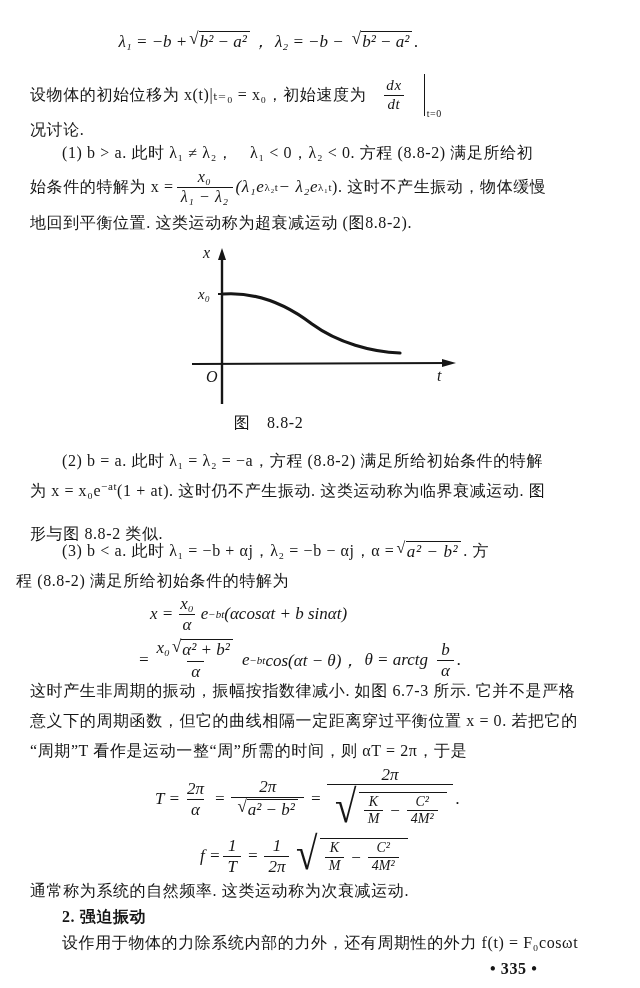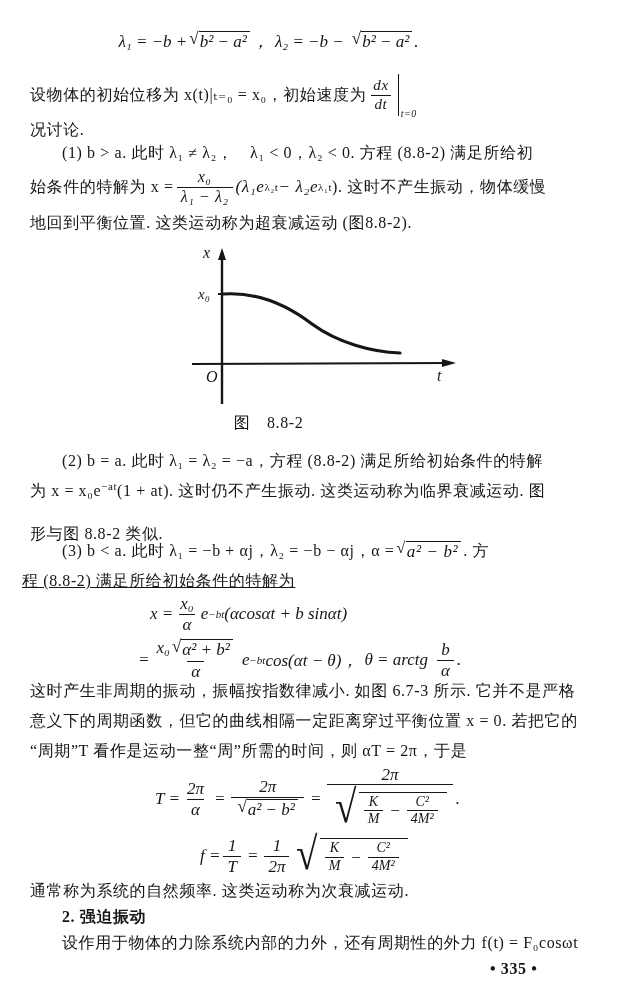--- a/index.html
+++ b/index.html
@@ -30,21 +30,21 @@
   .rad .rsign { font-style:normal; line-height:1; transform:translateY(-1px); }
   .rad .rbody { border-top:1.5px solid #161616; padding:0 3px 0 1px; line-height:1.15; }
   .rad.bigrad { align-items:center; }
   .rad.bigrad .rsign { font-size:46px; font-weight:400; transform:translateY(-2px) scaleX(0.85); }
   .rad.bigrad .rbody { display:inline-flex; align-items:center; padding:2px 6px 0 2px; }
 
   sup { font-size:11px; vertical-align:super; line-height:0; }
   .evalbar { display:inline-flex; flex-direction:column; align-items:flex-start;
              border-left:1.4px solid #161616; padding-left:2px; margin-left:2px;
              justify-content:flex-end; align-self:stretch; }
-  .evalsub { font-size:10px; font-style:italic; transform:translateY(9px); }
+  .evalsub { font-size:10px; transform:translateY(9px); }
 
   .gap6 { margin:0 6px; }
   .gap3 { margin:0 3px; }
   svg text { font-family:"Liberation Serif","DejaVu Serif",serif; }
 </style>
 </head>
 <body>
 
 <div class="abs center row math" style="top:30px; left:0; justify-content:center;">
   <span>λ₁ = −b +</span>
@@ -54,21 +54,21 @@
     </span>
   <span>，</span>
   <span class="gap6">λ₂ = −b −</span>
   <span class="rad">
       <span class="rsign">√</span>
       <span class="rbody">b² − a²</span>
     </span>
   <span>.</span>
 </div>
 
-<div class="abs row cjk" style="top:74px; left:30px; height:42px;">
+<div class="abs row cjk" style="top:74px; left:30px; height:42px;gap:13px;">
   <span>设物体的初始位移为 x(t)|ₜ₌₀ = x₀，初始速度为</span>
   <span class="frac fs15">
     <span class="num">dx</span>
     <span class="den">dt</span>
   </span>
   <span class="evalbar">
       <span class="evalsub">t=0</span>
     </span>
 </div>
 <div class="abs cjk" style="top:119px; left:30px;">况讨论.</div>
@@ -116,21 +116,21 @@
 <div class="abs cjk" style="top:510px; left:30px;margin-top:13px;">形与图 8.8-2 类似.</div>
 
 <div class="abs row cjk" style="top:540px; left:62px;">
   <span>(3) b &lt; a. 此时 λ₁ = −b + αj，λ₂ = −b − αj，α =</span>
   <span class="rad">
       <span class="rsign">√</span>
       <span class="rbody math">a² − b²</span>
     </span>
   <span>. 方</span>
 </div>
-<div class="abs cjk" style="top:570px; left:22px;text-decoration:underline;">程 (8.8-2) 满足所给初始条件的特解为</div>
+<div class="abs cjk" style="top:570px; left:16px;">程 (8.8-2) 满足所给初始条件的特解为</div>
 
 <div class="abs row math" style="top:592px; left:150px; height:44px;">
   <span>x =</span>
   <span class="frac">
     <span class="num">x₀</span>
     <span class="den">α</span>
   </span>
   <span>e</span>
     <sup>−bt</sup>
   <span>(αcosαt + b sinαt)</span>

